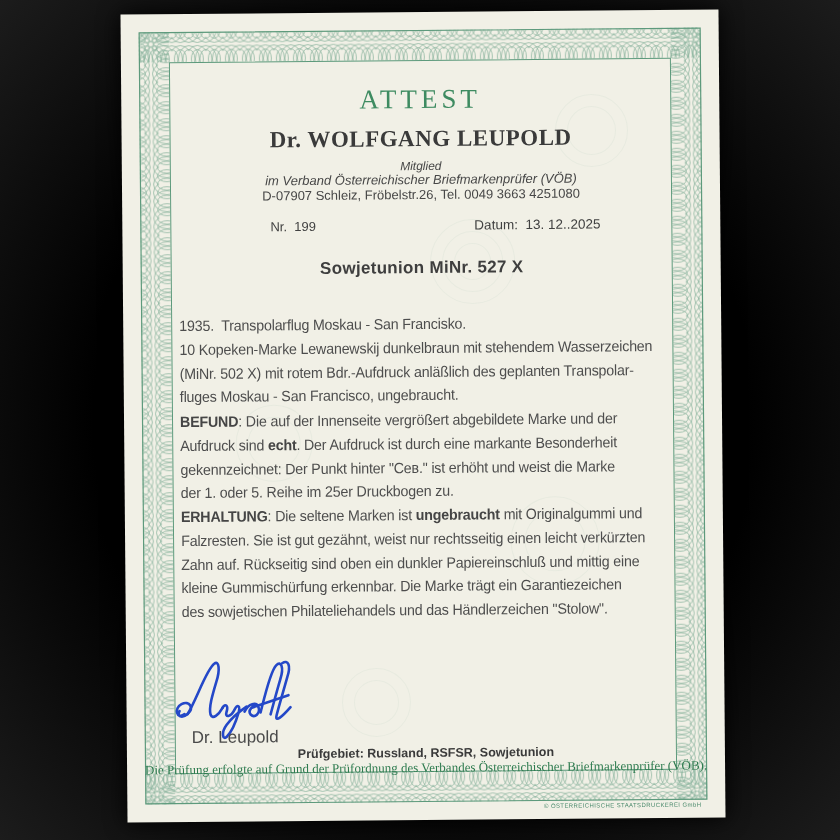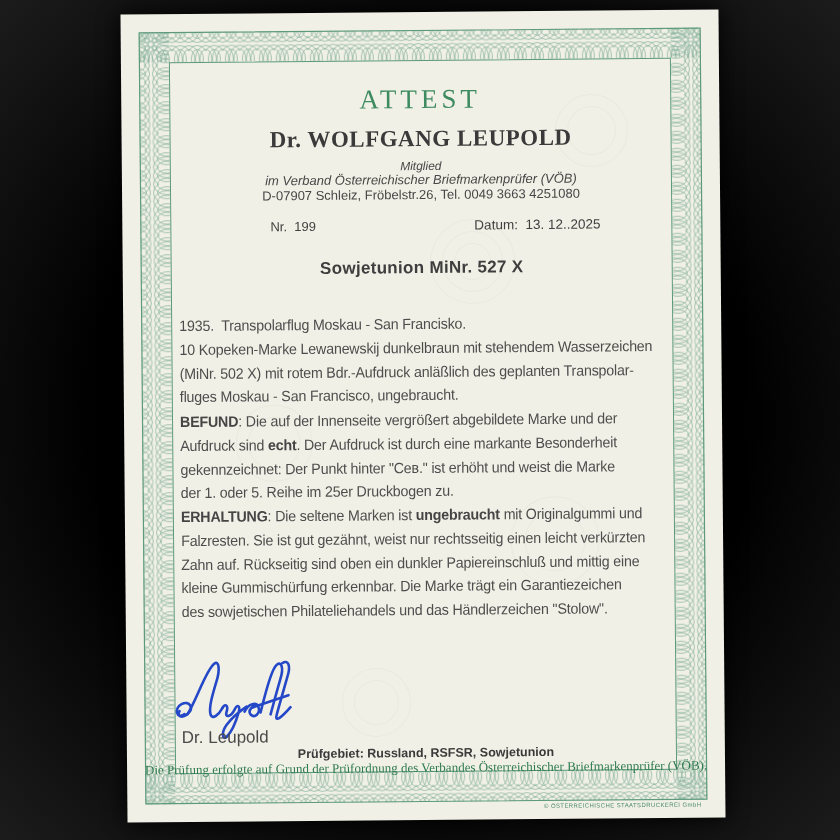--- a/index.html
+++ b/index.html
@@ -32,21 +32,21 @@
   .para{
     position:absolute;left:56px;width:540px;margin:0;
     font-size:15px;line-height:23.8px;letter-spacing:-0.2px;color:#4d4d4d;
     white-space:pre;transform:scaleX(.95);transform-origin:0 0;
   }
   .para .b{font-weight:bold;color:#454545;}
   .p-desc{top:300px;}
   .p-befund{top:396px;}
   .p-erhaltung{top:491px;}
   .sig-svg{position:absolute;left:42px;top:644px;width:134px;height:86px;}
-  .signame{left:55px;top:714px;font-size:17px;color:#4a4a4a;}
+  .signame{left:65px;top:714px;font-size:17px;color:#4a4a4a;}
   .pruef{top:734px;font-size:12.5px;font-weight:600;color:#3a3a3a;}
   .note{top:748px;font-size:13px;font-family:"Liberation Serif",serif;color:#2e7b4f;}
   .imprint{right:24px;top:792px;font-size:6px;color:#4a8a6c;letter-spacing:.4px;}
 </style>
 </head>
 <body>
 
 <div class="stage">
   <div class="paper">
 

